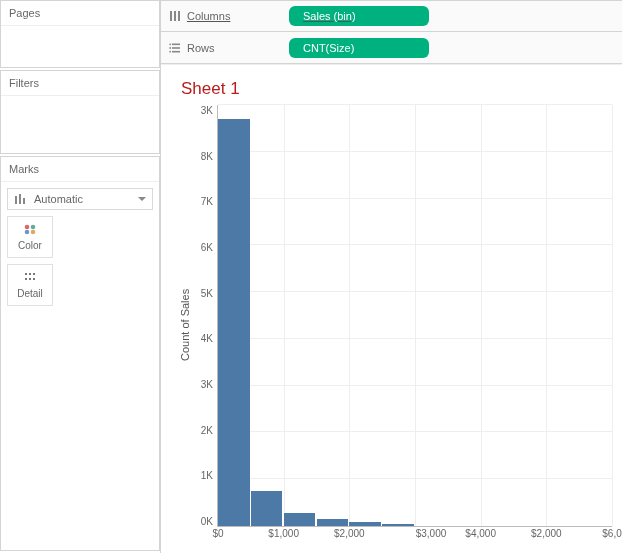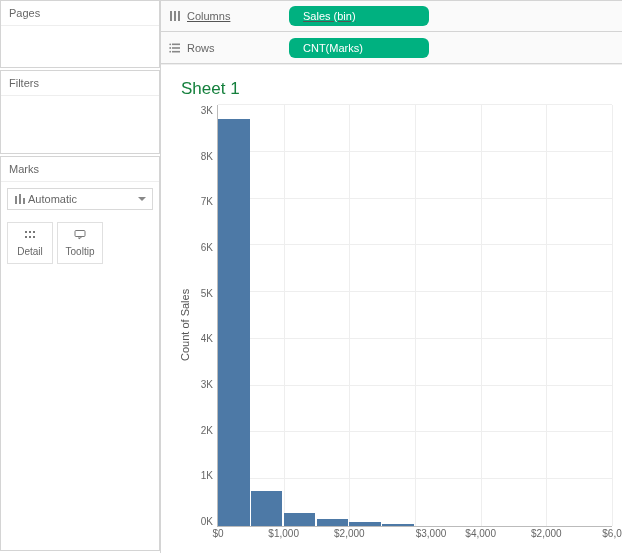--- a/index.html
+++ b/index.html
@@ -23,21 +23,21 @@
   .pages .body { height: 34px; }
   .filters { height: 84px; }
   .filters .body { height: 58px; }
   .marks { flex: 1; }
   .marks-body { padding: 6px; }
   .dropdown {
     display: flex; align-items: center; justify-content: space-between;
     border: 1px solid #d9d9d9; padding: 3px 6px; font-size: 11px; color: #666;
     background: #fff; cursor: pointer; height: 22px;
   }
-  .dropdown .dd-left { display: flex; align-items: flex-start; gap: 2px; }
+  .dropdown .dd-left { display: flex; align-items: flex-start; gap: 8px; }
   .caret {
     width: 0; height: 0; border-left: 4px solid transparent; border-right: 4px solid transparent;
     border-top: 4px solid #888;
   }
   .mark-grid { display: grid; grid-template-columns: repeat(3, 1fr); gap: 4px; margin-top: 6px; }
   .mark-btn {
     border: 1px solid #e0e0e0; height: 42px; display: flex; flex-direction: column;
     align-items: center; justify-content: center; gap: 3px; font-size: 10px; color: #666;
     background: #fff; cursor: pointer;
   }
@@ -50,21 +50,21 @@
   .shelf-label { display: flex; align-items: center; gap: 6px; width: 110px; color: #666; font-size: 11px; }
   .shelf-area { flex: 1; display: flex; align-items: center; }
   .pill {
     display: inline-flex; align-items: center; height: 20px; padding: 0 14px;
     border-radius: 6px; background: #00b180; color: #fff; font-size: 11px;
     min-width: 140px;
   }
 
   
   .sheet { flex: 1; padding: 10px 10px 10px 16px; background: #fff; border-top: 1px solid #eee; overflow: hidden; }
-  .sheet-title { font-size: 17px; color: #15803d; font-weight: 400; margin: 4px 0 6px 4px; }
+  .sheet-title { font-size: 17px; color: #b91c1c; font-weight: 400; margin: 4px 0 6px 4px; }
   .chart-wrap { display: flex; height: 440px; }
   .yaxis-title {
     writing-mode: vertical-rl; transform: rotate(180deg);
     font-size: 11px; color: #555; text-align: center; padding: 0 2px;
     display: flex; align-items: center; justify-content: center;
   }
   .ylabels {
     display: flex; flex-direction: column; justify-content: space-between;
     align-items: flex-end; padding: 0 4px 18px 0; font-size: 10px; color: #666;
     width: 24px;
@@ -112,45 +112,47 @@
                   <rect x="5" y="1" width="2" height="10" fill="#888"></rect>
                   <rect x="9" y="5" width="2" height="6" fill="#888"></rect>
                 </svg>
             </span>
             <span>Automatic</span>
           </span>
           <span class="caret"></span>
         </div>
 
         <div class="mark-grid">
+          <div class="mark-btn">
+            <span>
+              <svg width="14" height="12" viewBox="0 0 14 12">
+                  <circle cx="4" cy="4" r="2.3" fill="#d66"></circle>
+                  <circle cx="10" cy="4" r="2.3" fill="#6a9"></circle>
+                  <circle cx="4" cy="9" r="2.3" fill="#69c"></circle>
+                  <circle cx="10" cy="9" r="2.3" fill="#da6"></circle>
+                </svg>
+            </span>
+            <span>Color</span>
+          </div>
         </div>
 
         <div class="mark-grid row2">
           <div class="mark-btn">
             <span>
               <svg width="14" height="12" viewBox="0 0 14 12">
                   <rect x="2" y="2" width="2" height="2" fill="#777"></rect>
                   <rect x="6" y="2" width="2" height="2" fill="#777"></rect>
                   <rect x="10" y="2" width="2" height="2" fill="#777"></rect>
                   <rect x="2" y="7" width="2" height="2" fill="#777"></rect>
                   <rect x="6" y="7" width="2" height="2" fill="#777"></rect>
                   <rect x="10" y="7" width="2" height="2" fill="#777"></rect>
                 </svg>
             </span>
             <span>Detail</span>
           </div>
-          <div class="mark-btn">
-            <span>
-              <svg width="14" height="12" viewBox="0 0 14 12">
-                  <rect x="2" y="1.5" width="10" height="6" rx="1" fill="none" stroke="#777"></rect>
-                  <path d="M6 7.5 L6 10 L9 7.5" fill="none" stroke="#777"></path>
-                </svg>
-            </span>
-            <span>Tooltip</span>
-          </div>
           <div class="mark-btn empty"></div>
         </div>
       </div>
     </div>
   </div>
 
   <div class="right-col">
     <div class="shelf">
       <div class="shelf-label">
         <span class="ic-bar">
@@ -178,21 +180,21 @@
               <rect x="3" y="8.9" width="8" height="1.6" fill="#888"></rect>
               <circle cx="1.2" cy="2.3" r="0.9" fill="#888"></circle>
               <circle cx="1.2" cy="6" r="0.9" fill="#888"></circle>
               <circle cx="1.2" cy="9.7" r="0.9" fill="#888"></circle>
             </svg>
         </span>
         <span>Rows</span>
       </div>
       <div class="shelf-area">
         <span class="pill">
-          <span>CNT(Marks)</span>
+          <span>CNT(Size)</span>
         </span>
       </div>
     </div>
 
     <div class="sheet">
       <div class="sheet-title">Sheet 1</div>
       <div class="chart-wrap">
         <div class="yaxis-title">Count of Sales</div>
         <div class="ylabels" id="ylabels">
             <div>3K</div>

